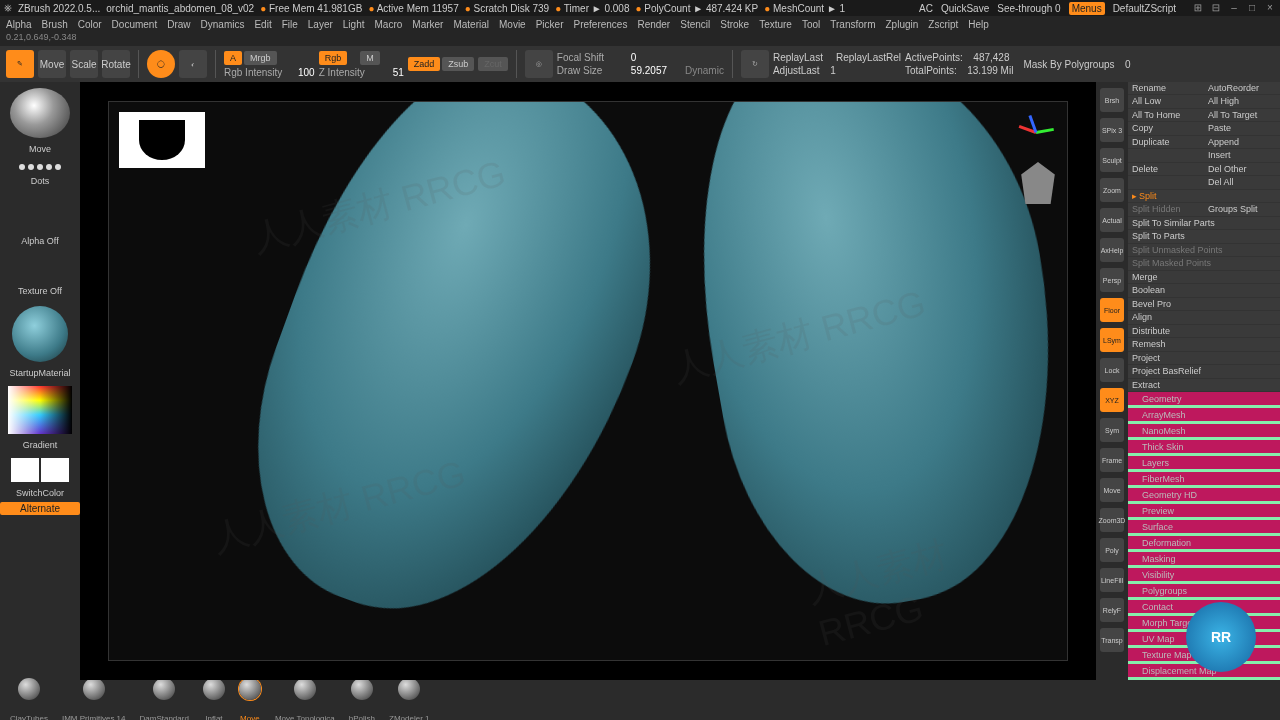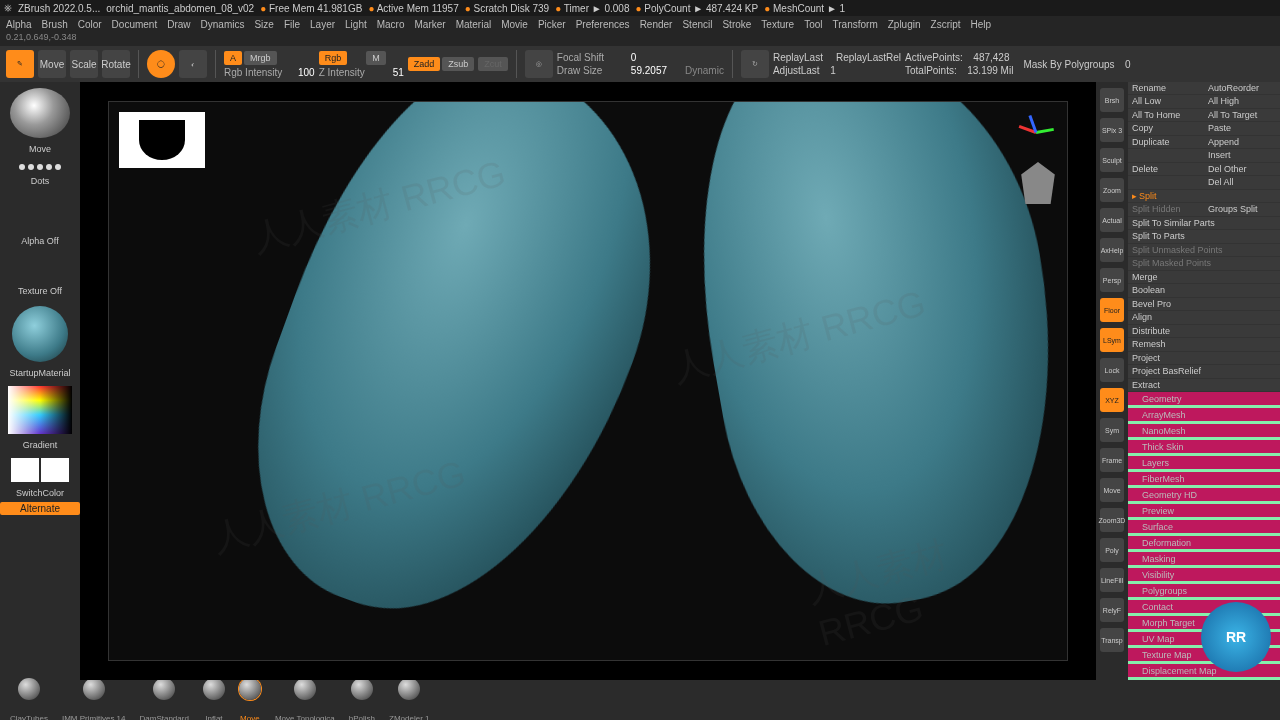--- a/index.html
+++ b/index.html
@@ -55,47 +55,61 @@
 .rp-btn.dim{color:#777}
 .rp-btn.on{color:#ff8c1a}
 .rp-sub{padding:2px 8px;font-size:9px;color:#bbb;background:#be185d;border-bottom:3px solid #86efac;height:16px;display:flex;align-items:center}
 .rp-sub.ind{padding-left:14px}
 .bottom{height:40px;background:#2b2b2b;display:flex;align-items:center;gap:14px;padding:0 10px}
 .brush{display:flex;flex-direction:column;align-items:center;gap:14px}
 .brush .ball{width:22px;height:22px;border-radius:50%;background:radial-gradient(circle at 35% 30%,#ddd,#777 60%,#333)}
 .brush .lbl{font-size:8px;color:#999}
 .brush.active .lbl{color:#ff8c1a}
 .brush.active .ball{box-shadow:0 0 0 1px #ff8c1a}
-.badge{position:absolute;bottom:48px;right:9px;width:70px;height:70px;border-radius:50%;background:radial-gradient(circle,#3bb4e6,#1565a0);display:flex;align-items:center;justify-content:center;color:#fff;font-size:14px;font-weight:bold}
+.badge{position:absolute;bottom:48px;right:24px;width:70px;height:70px;border-radius:50%;background:radial-gradient(circle,#3bb4e6,#1565a0);display:flex;align-items:center;justify-content:center;color:#fff;font-size:14px;font-weight:bold}
 .win-ctrl{display:flex;gap:6px;margin-left:8px}
 .win-ctrl span{width:12px;height:12px;display:inline-block;font-size:10px;text-align:center;line-height:12px;color:#999}
 </style>
 </head>
 <body>
 
 <div class="titlebar">
   <span>⎈</span>
   <span>ZBrush 2022.0.5...</span>
   <span>orchid_mantis_abdomen_08_v02</span>
   <span class="orange">● <span>Free Mem 41.981GB</span></span>
   <span class="orange">● <span>Active Mem 11957</span></span>
   <span class="orange">● <span>Scratch Disk 739</span></span>
   <span class="orange">● <span>Timer ► 0.008</span></span>
   <span class="orange">● <span>PolyCount ► 487.424 KP</span></span>
   <span class="orange">● <span>MeshCount ► 1</span></span>
+  <div class="right">
+    <span>AC</span>
+    <span>QuickSave</span>
+    <span>See-through 0</span>
+    <span class="orangebg">Menus</span>
+    <span>DefaultZScript</span>
+    <div class="win-ctrl">
+      <span>⊞</span>
+      <span>⊟</span>
+      <span>–</span>
+      <span>□</span>
+      <span>×</span>
+    </div>
+  </div>
 </div>
 
 <div class="menubar" id="menubar">
     <span>Alpha</span>
     <span>Brush</span>
     <span>Color</span>
     <span>Document</span>
     <span>Draw</span>
     <span>Dynamics</span>
-    <span>Size</span>
+    <span>Edit</span>
     <span>File</span>
     <span>Layer</span>
     <span>Light</span>
     <span>Macro</span>
     <span>Marker</span>
     <span>Material</span>
     <span>Movie</span>
     <span>Picker</span>
     <span>Preferences</span>
     <span>Render</span>
@@ -130,21 +144,21 @@
     <div style="display:flex;gap:2px">
       <span class="mode-btn on">A</span>
       <span class="mode-btn">Mrgb</span>
     </div>
     <div class="slider-item">
         <span class="slider-lbl">Rgb Intensity</span>
         <span class="slider-val">100</span>
       </div>
   </div>
   <div class="mode-col">
-    <div style="display:flex;gap:19px">
+    <div style="display:flex;gap:13px">
       <span class="mode-btn on">Rgb</span>
       <span class="mode-btn">M</span>
     </div>
     <div class="slider-item">
         <span class="slider-lbl">Z Intensity</span>
         <span class="slider-val">51</span>
       </div>
   </div>
   <div class="mode-col">
     <div style="display:flex;gap:2px">

